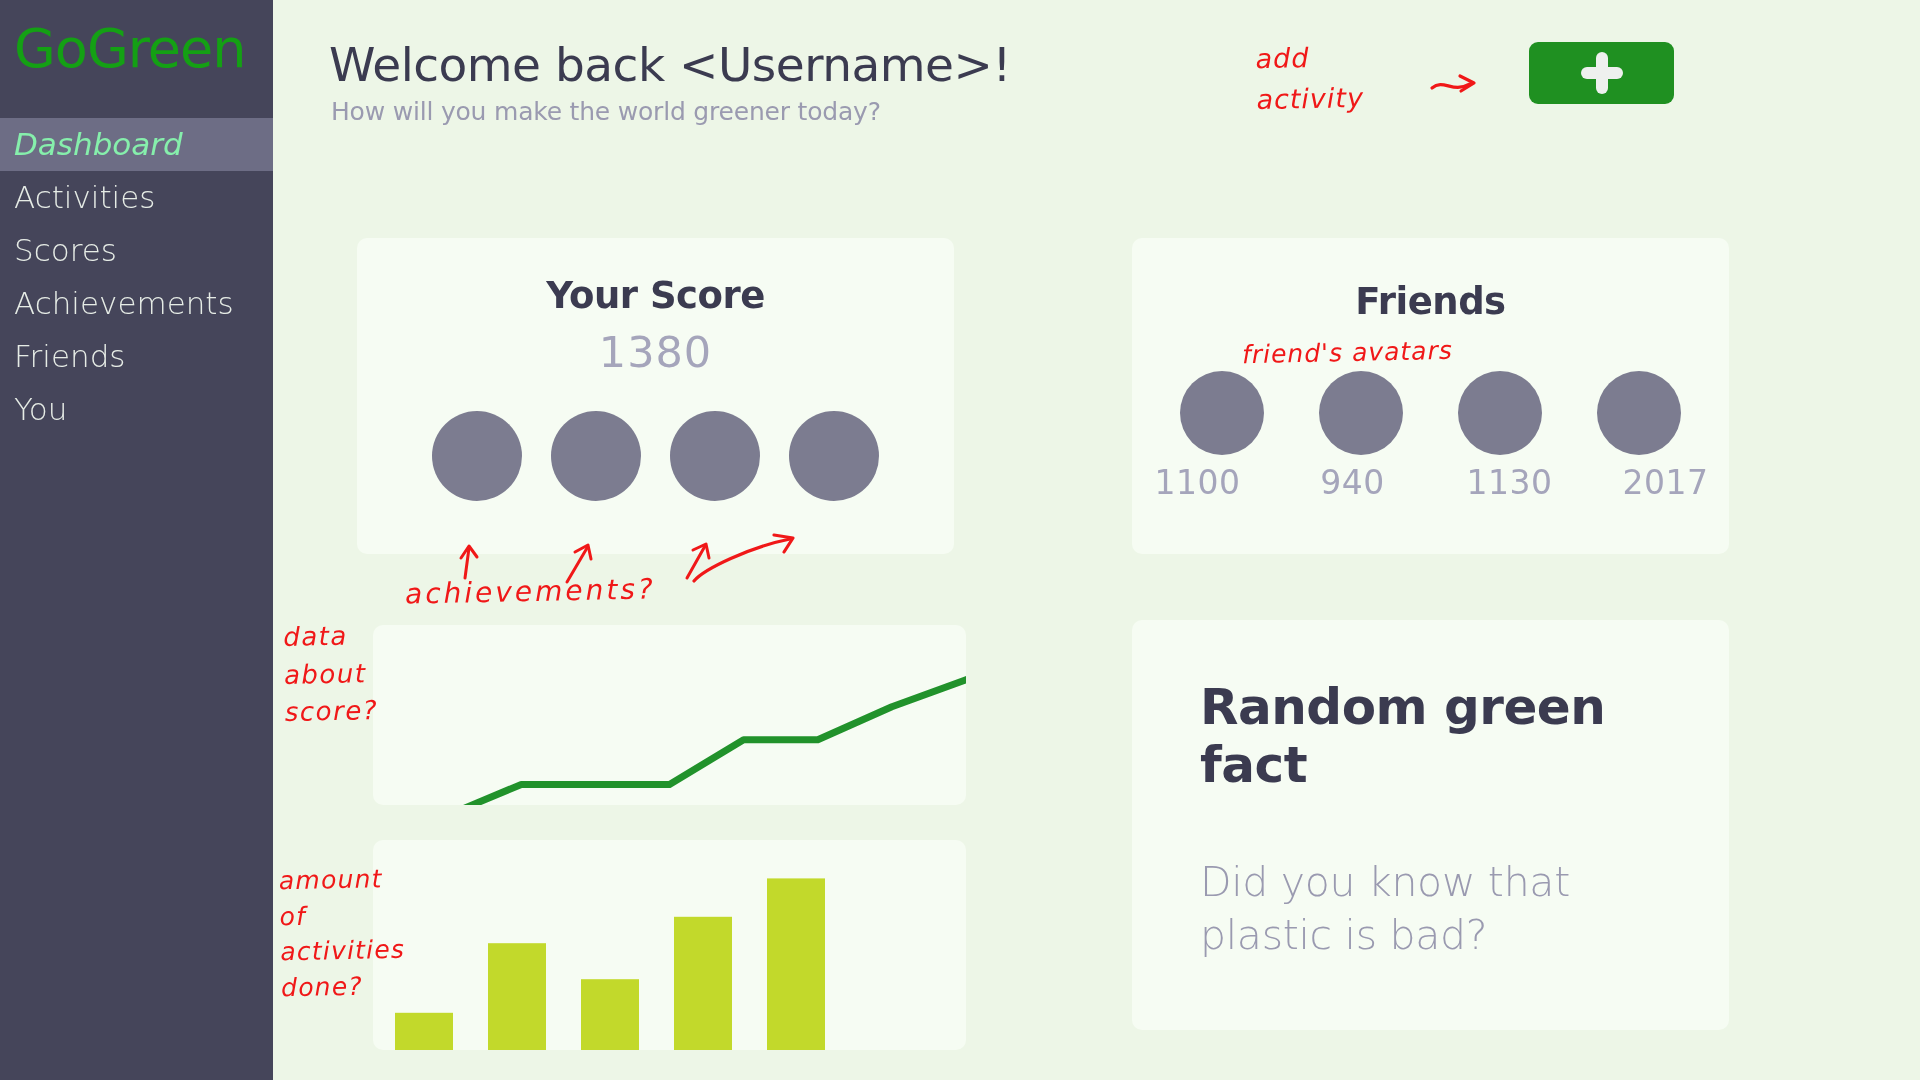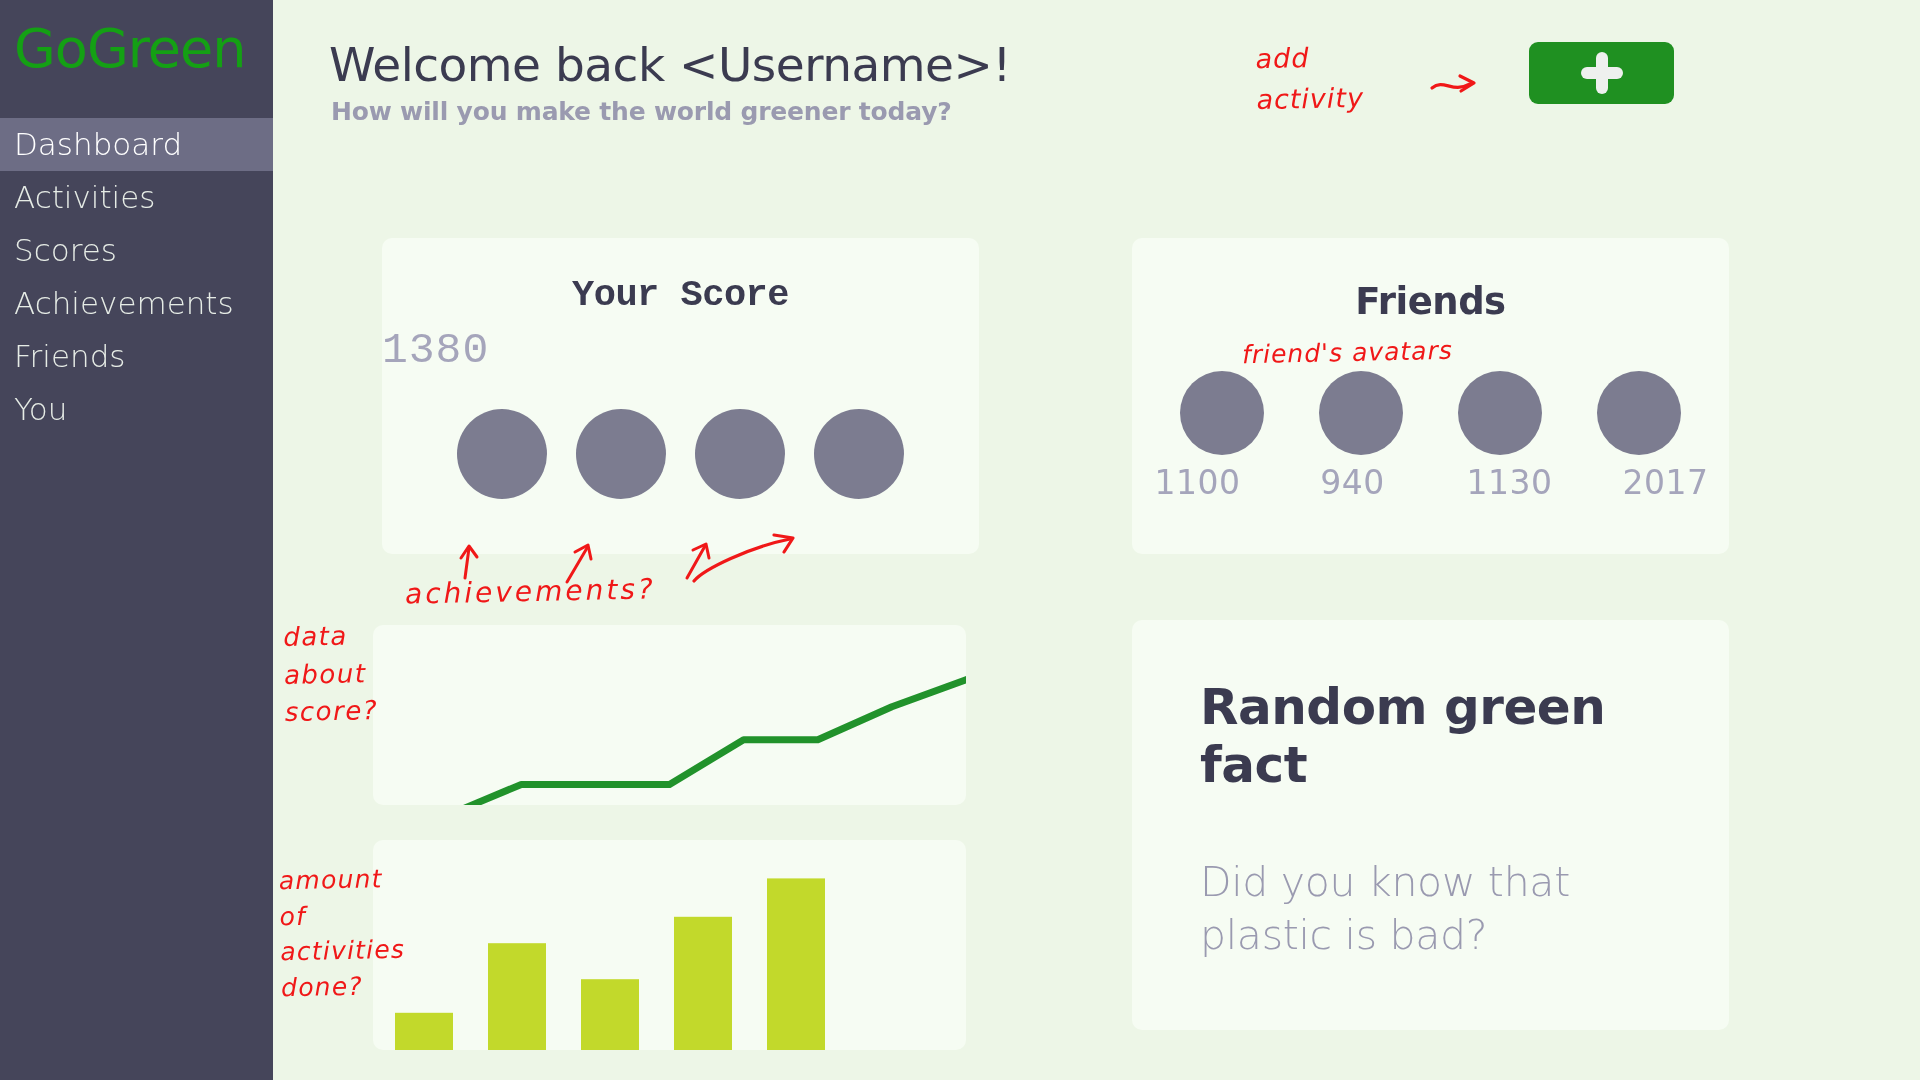--- a/index.html
+++ b/index.html
@@ -17,32 +17,32 @@
   }
   .brand{
     color:#14a014;font-size:54px;font-weight:400;letter-spacing:-1px;
     padding:22px 0 0 14px;line-height:1;font-family:"DejaVu Sans", sans-serif;
   }
   .nav{margin-top:42px;}
   .nav-item{
     color:#e6ece6;font-size:31px;line-height:1;padding:11px 0 11px 14px;
     letter-spacing:0px;font-weight:300;
   }
-  .nav-item.active{background:#6d6d85;color:#ffffff;}
+  .nav-item.active{background:#6d6d85;color:#86efac;font-style:italic;}
 
   
   .main{flex:1;position:relative;background:#edf6e7;}
 
   .header{position:absolute;left:56px;top:40px;}
   .welcome{
     font-size:47px;color:#3b3b50;font-weight:400;line-height:1.05;margin:0;
     letter-spacing:-0.5px;white-space:nowrap;
   }
   .subtitle{
-    font-size:25px;color:#9a9ab0;font-weight:700;margin:8px 0 8px 2px;
+    font-size:25px;color:#9a9ab0;font-weight:400;margin:8px 0 8px 2px;
     letter-spacing:-0.2px;white-space:nowrap;
   }
 
   .add-btn{
     position:absolute;left:1256px;top:42px;width:145px;height:62px;
     background:#1f9021;border-radius:9px;border:none;cursor:pointer;
     display:flex;align-items:center;justify-content:center;
   }
   .plus{position:relative;width:42px;height:42px;}
   .plus:before,.plus:after{
@@ -53,27 +53,27 @@
 
   
   .card{
     position:absolute;background:#f6fcf3;border-radius:10px;
   }
   .card-title{
     text-align:center;font-size:37px;font-weight:700;color:#3b3b50;
     letter-spacing:-0.5px;margin:0;
   }
   .score-val{
-    font-size:43px;color:#a5a5bb;font-weight:400;
+    text-align:center;font-size:43px;color:#a5a5bb;font-weight:400;
     letter-spacing:1px;margin:10px 0 0 0;
   }
   .avatar-row{display:flex;justify-content:center;}
   .avatar{background:#7c7c90;border-radius:50%;}
 
-  #score-card{left:109px;top:238px;width:597px;height:316px;font-family:Liberation Mono, monospace;}
+  #score-card{left:84px;top:238px;width:597px;height:316px;}
   #score-card .card-title{margin-top:36px;}
   #score-card .avatar-row{margin-top:34px;gap:29px;}
   #score-card .avatar{width:90px;height:90px;}
 
   #friends-card{left:859px;top:238px;width:597px;height:316px;}
   #friends-card .card-title{margin-top:42px;}
   #friends-card .avatar-row{margin-top:48px;gap:55px;}
   #friends-card .avatar{width:84px;height:84px;}
   .friend-scores{display:flex;justify-content:center;gap:72px;margin-top:8px;}
   .friend-score{

